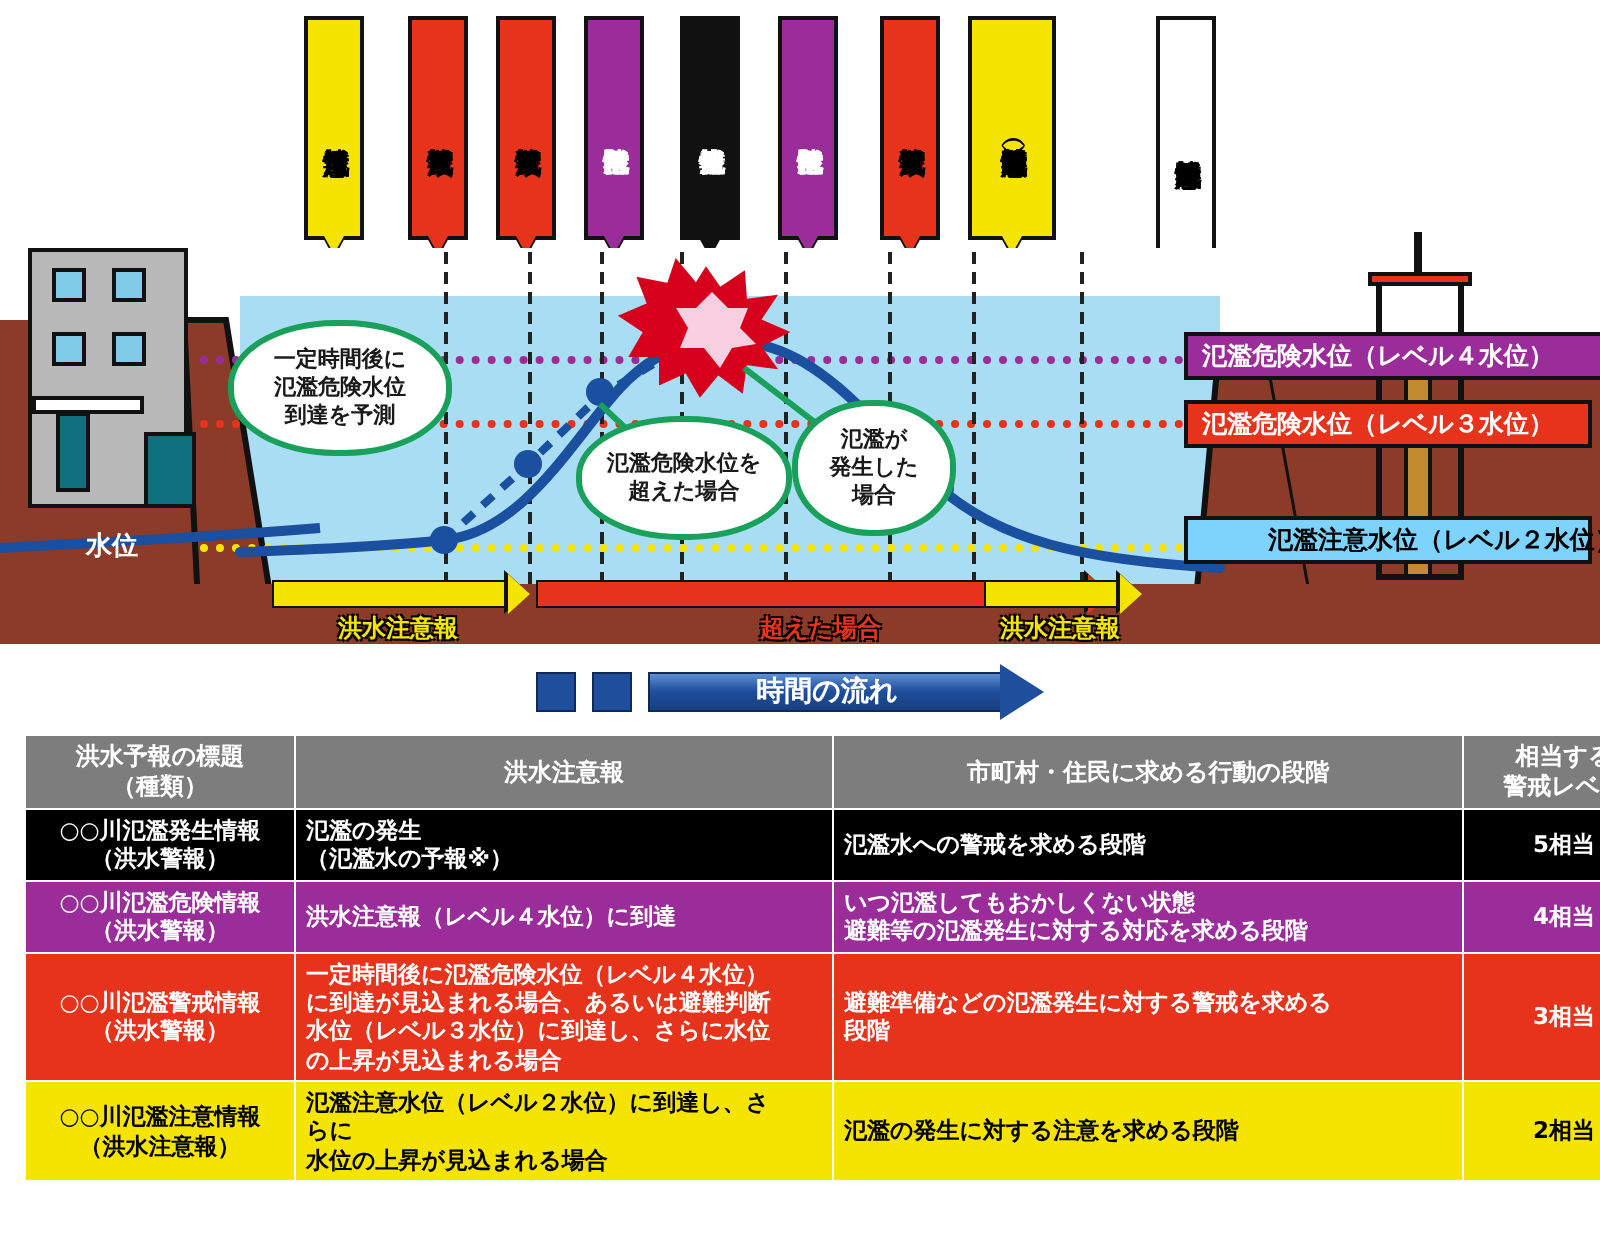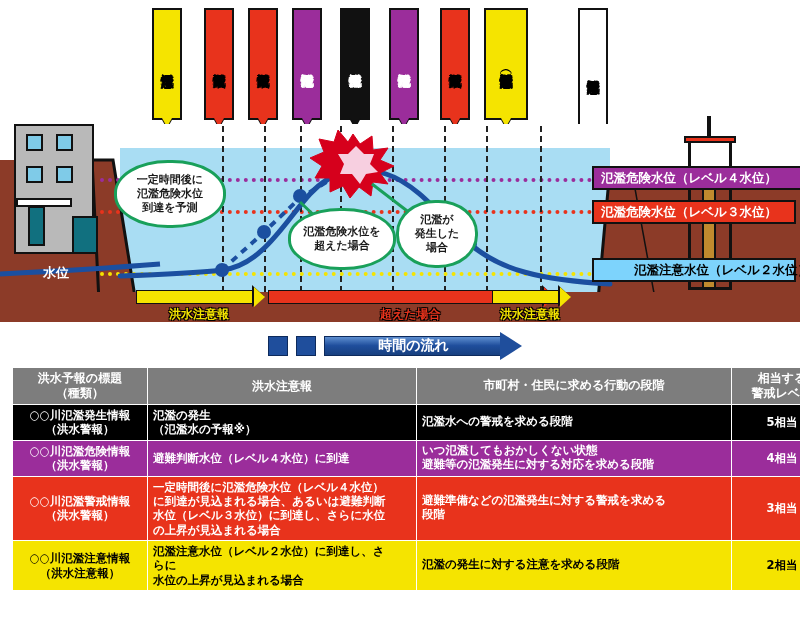--- a/index.html
+++ b/index.html
@@ -84,21 +84,21 @@
   .vdash{position:absolute;width:0;border-left:2px dashed #222;}
 
   
   #tbl{position:absolute;left:12px;top:367px;width:776px;border-collapse:collapse;
        table-layout:fixed;}
   #tbl td,#tbl th{border:1.5px solid #fff;padding:3px 5px;vertical-align:middle;
        font-size:11.5px;font-weight:bold;line-height:1.25;}
   #tbl thead th{background:#7d7d7d;color:#fff;text-align:center;font-size:12px;}
   .c0{width:124px;text-align:center;}
   .c1{width:258px;}
-  .c2{width:304px;font-family:Liberation Mono, monospace;}
+  .c2{width:304px;}
   .c3{width:90px;text-align:center;font-size:13px;}
   .r-black td{background:#000;color:#fff;}
   .r-purple td{background:#9b2d9b;color:#fff;}
   .r-red td{background:#e8331c;color:#fff;}
   .r-yellow td{background:#f5e400;color:#000;}
 </style>
 </head>
 <body>
 
 <div id="flags">
@@ -327,21 +327,21 @@
   </thead>
   <tbody id="tbody">
       <tr class="r-black">
         <td class="c0">○○川氾濫発生情報<br>（洪水警報）</td>
         <td class="c1">氾濫の発生<br>（氾濫水の予報※）</td>
         <td class="c2">氾濫水への警戒を求める段階</td>
         <td class="c3">5相当</td>
       </tr>
       <tr class="r-purple">
         <td class="c0">○○川氾濫危険情報<br>（洪水警報）</td>
-        <td class="c1">避難判断水位（レベル４水位）に到達</td>
+        <td class="c1">洪水注意報（レベル４水位）に到達</td>
         <td class="c2">いつ氾濫してもおかしくない状態<br>避難等の氾濫発生に対する対応を求める段階</td>
         <td class="c3">4相当</td>
       </tr>
       <tr class="r-red">
         <td class="c0">○○川氾濫警戒情報<br>（洪水警報）</td>
         <td class="c1">一定時間後に氾濫危険水位（レベル４水位）<br>に到達が見込まれる場合、あるいは避難判断<br>水位（レベル３水位）に到達し、さらに水位<br>の上昇が見込まれる場合</td>
         <td class="c2">避難準備などの氾濫発生に対する警戒を求める<br>段階</td>
         <td class="c3">3相当</td>
       </tr>
       <tr class="r-yellow">

